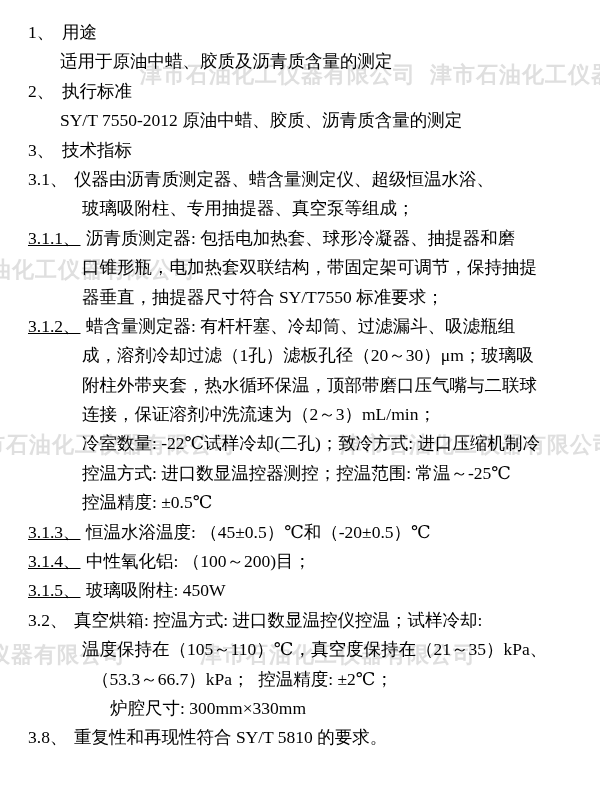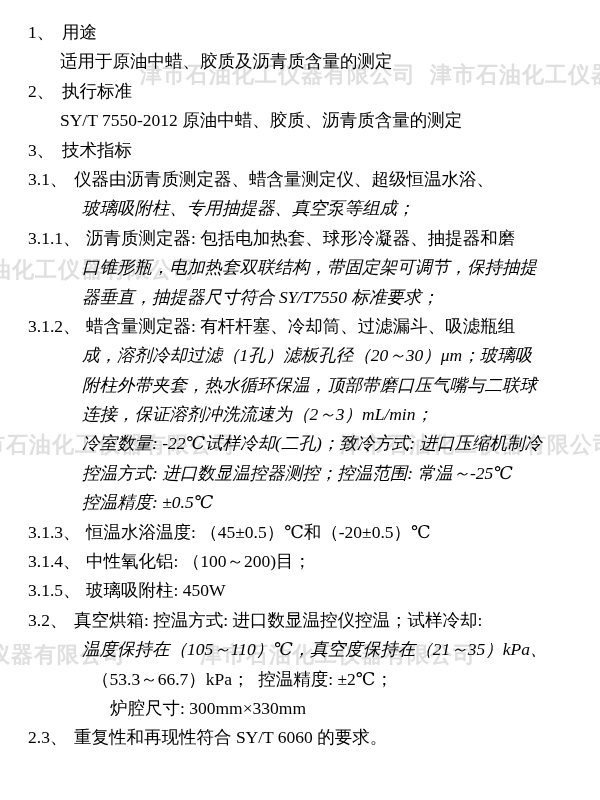--- a/index.html
+++ b/index.html
@@ -63,27 +63,27 @@
   .txt {
     flex: 1 1 auto;
     white-space: pre-wrap;
   }
 
   
   .ind-0  { padding-left: 14px; }
   .ind-1  { padding-left: 14px; }
   .ind-2  { padding-left: 14px; }
   .cont-1 { padding-left: 46px; }
-  .cont-3 { padding-left: 68px; font-style: italic; }
+  .cont-3 { padding-left: 68px; }
   .cont-4 { padding-left: 78px; align-items: center; }
   .cont-5 { padding-left: 96px; justify-content: center; }
 
   .num-w1 { min-width: 34px; }
   .num-w3 { min-width: 46px; }
-  .num-w4 { min-width: 58px; }
+  .num-w4 { min-width: 58px; text-decoration: underline; }
 </style>
 </head>
 <body>
 
 <div id="watermark-layer">
   <div class="watermark wm1">津市石油化工仪器有限公司</div>
   <div class="watermark wm2">津市石油化工仪器有限公司</div>
   <div class="watermark wm3">津市石油化工仪器有限公司</div>
   <div class="watermark wm4">津市石油化工仪器有限公司</div>
   <div class="watermark wm5">津市石油化工仪器有限公司</div>
@@ -193,17 +193,17 @@
 
   <div class="line cont-4">
     <span class="txt">（53.3～66.7）kPa；  控温精度: ±2℃；</span>
   </div>
 
   <div class="line cont-5">
     <span class="txt">炉腔尺寸: 300mm×330mm</span>
   </div>
 
   <div class="line ind-1">
-    <span class="num num-w3">2.3、</span>
-    <span class="txt">重复性和再现性符合 SY/T 6060 的要求。</span>
+    <span class="num num-w3">3.8、</span>
+    <span class="txt">重复性和再现性符合 SY/T 5810 的要求。</span>
   </div>
 
 </div>
 
 </body></html>

